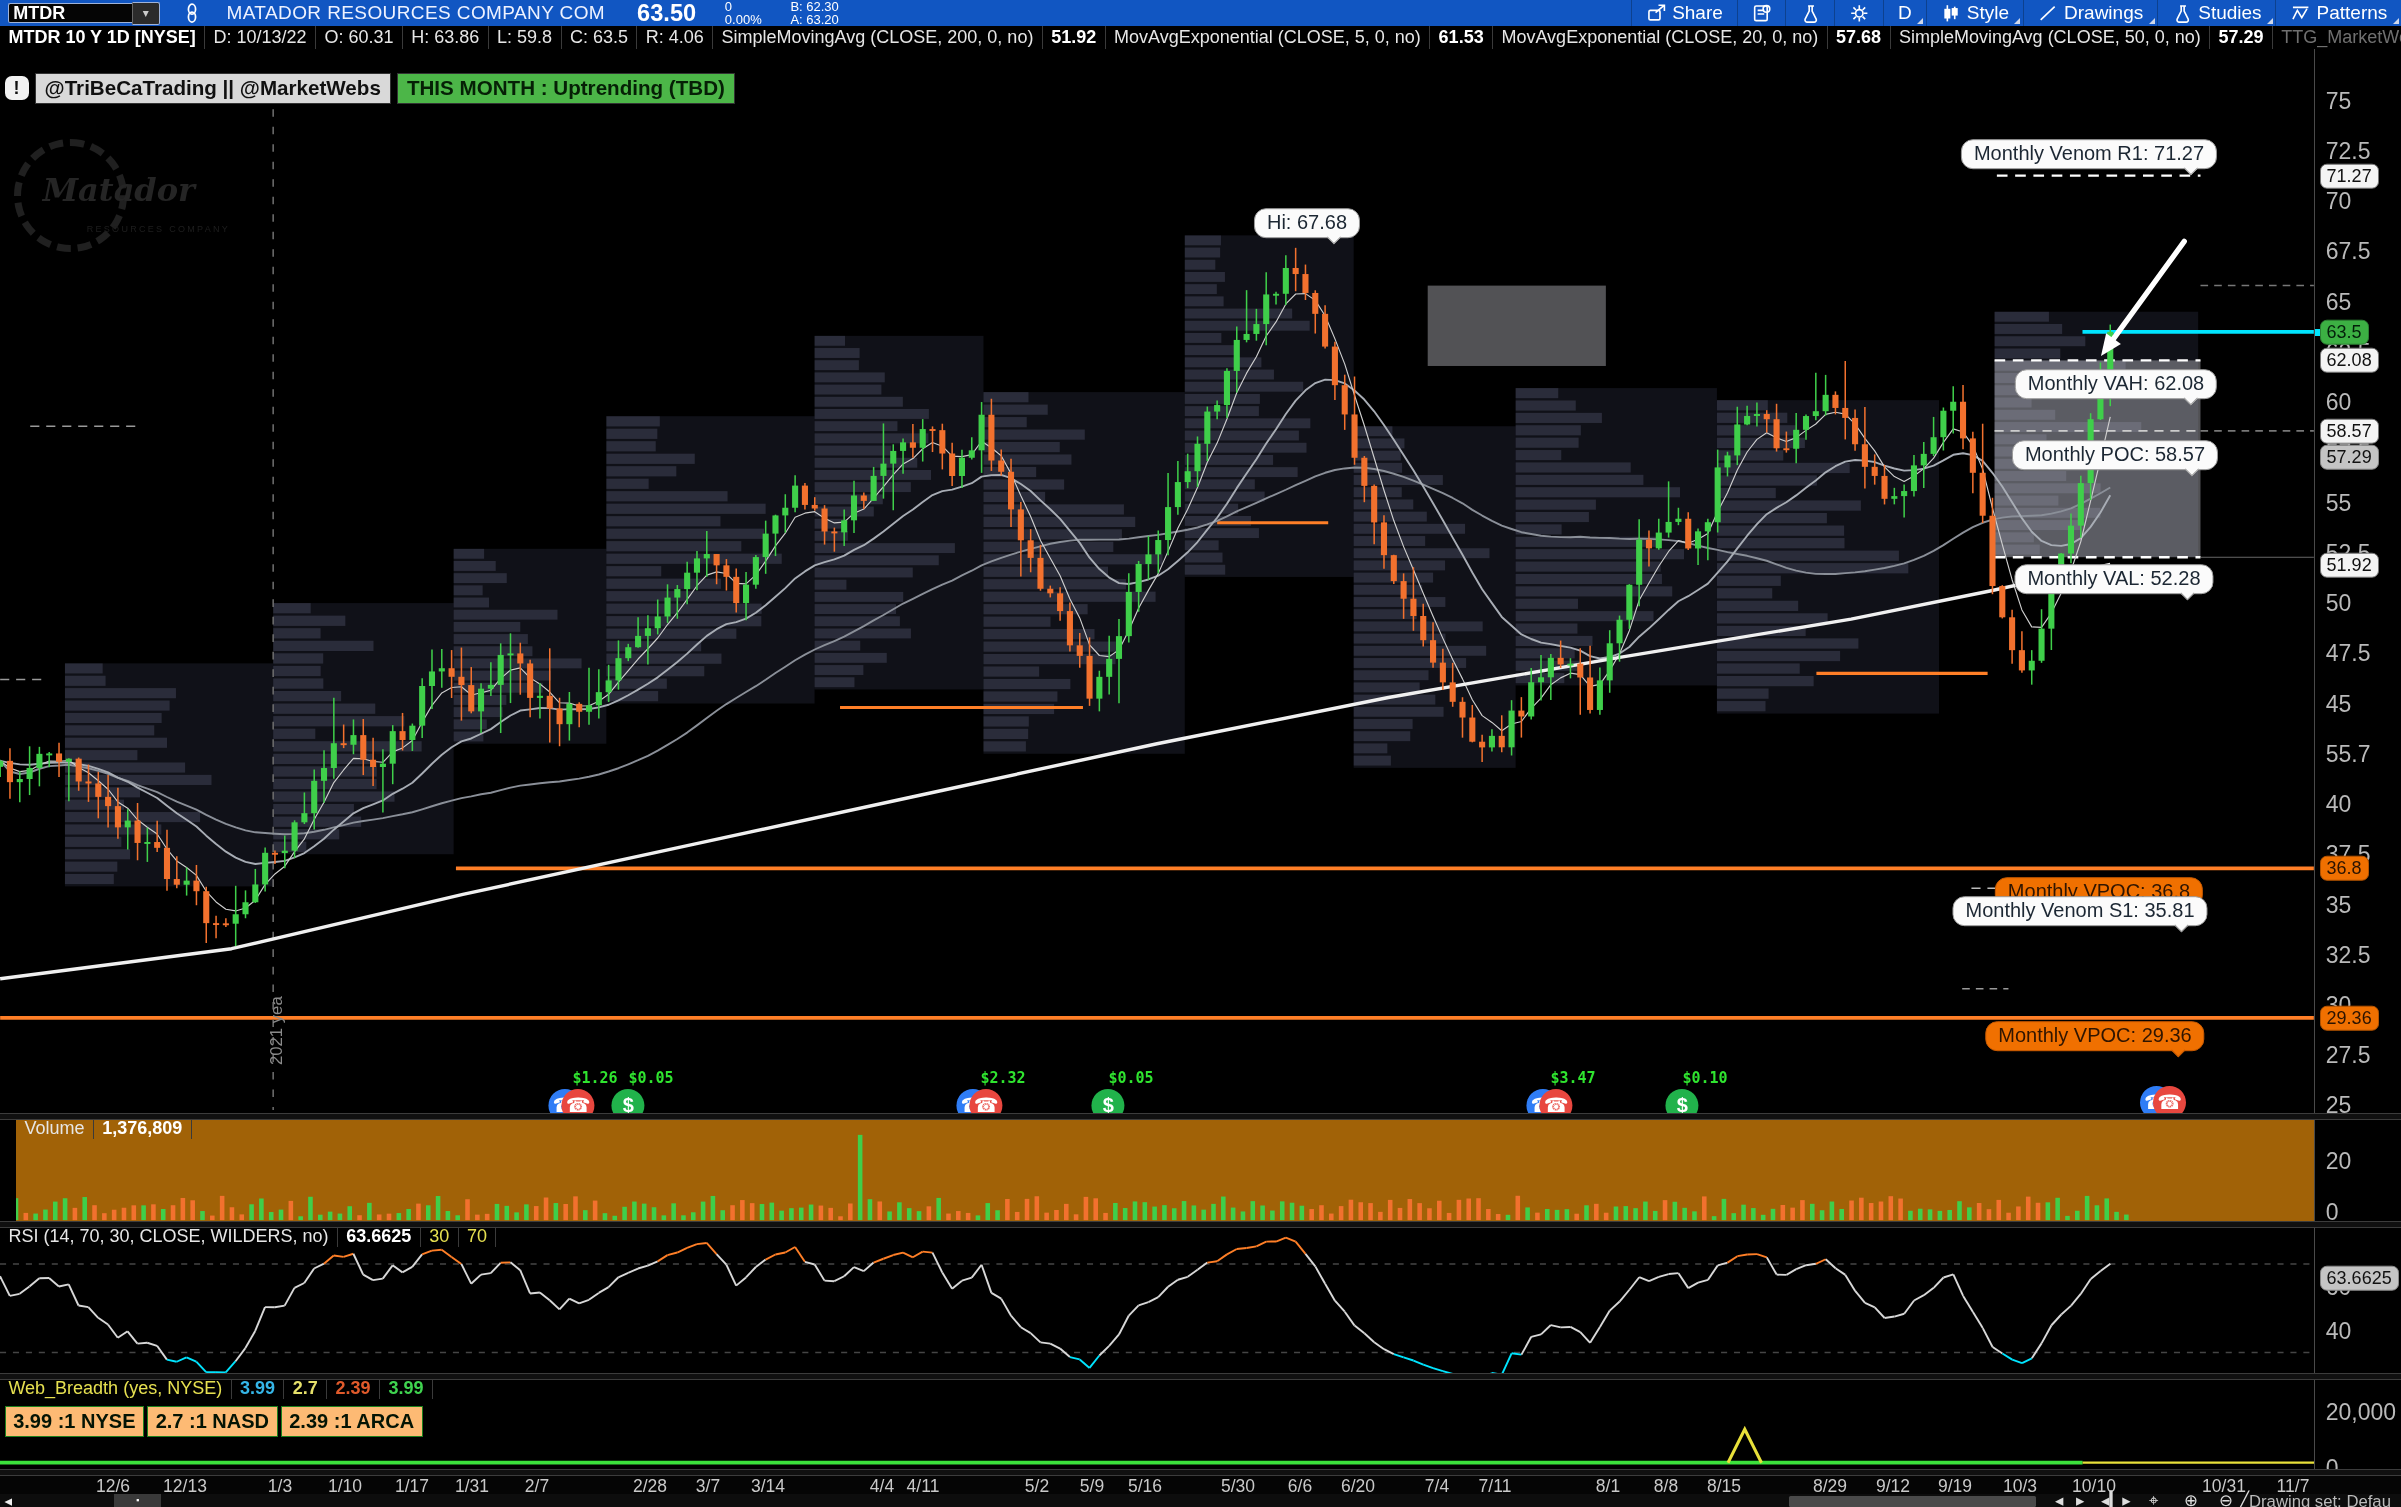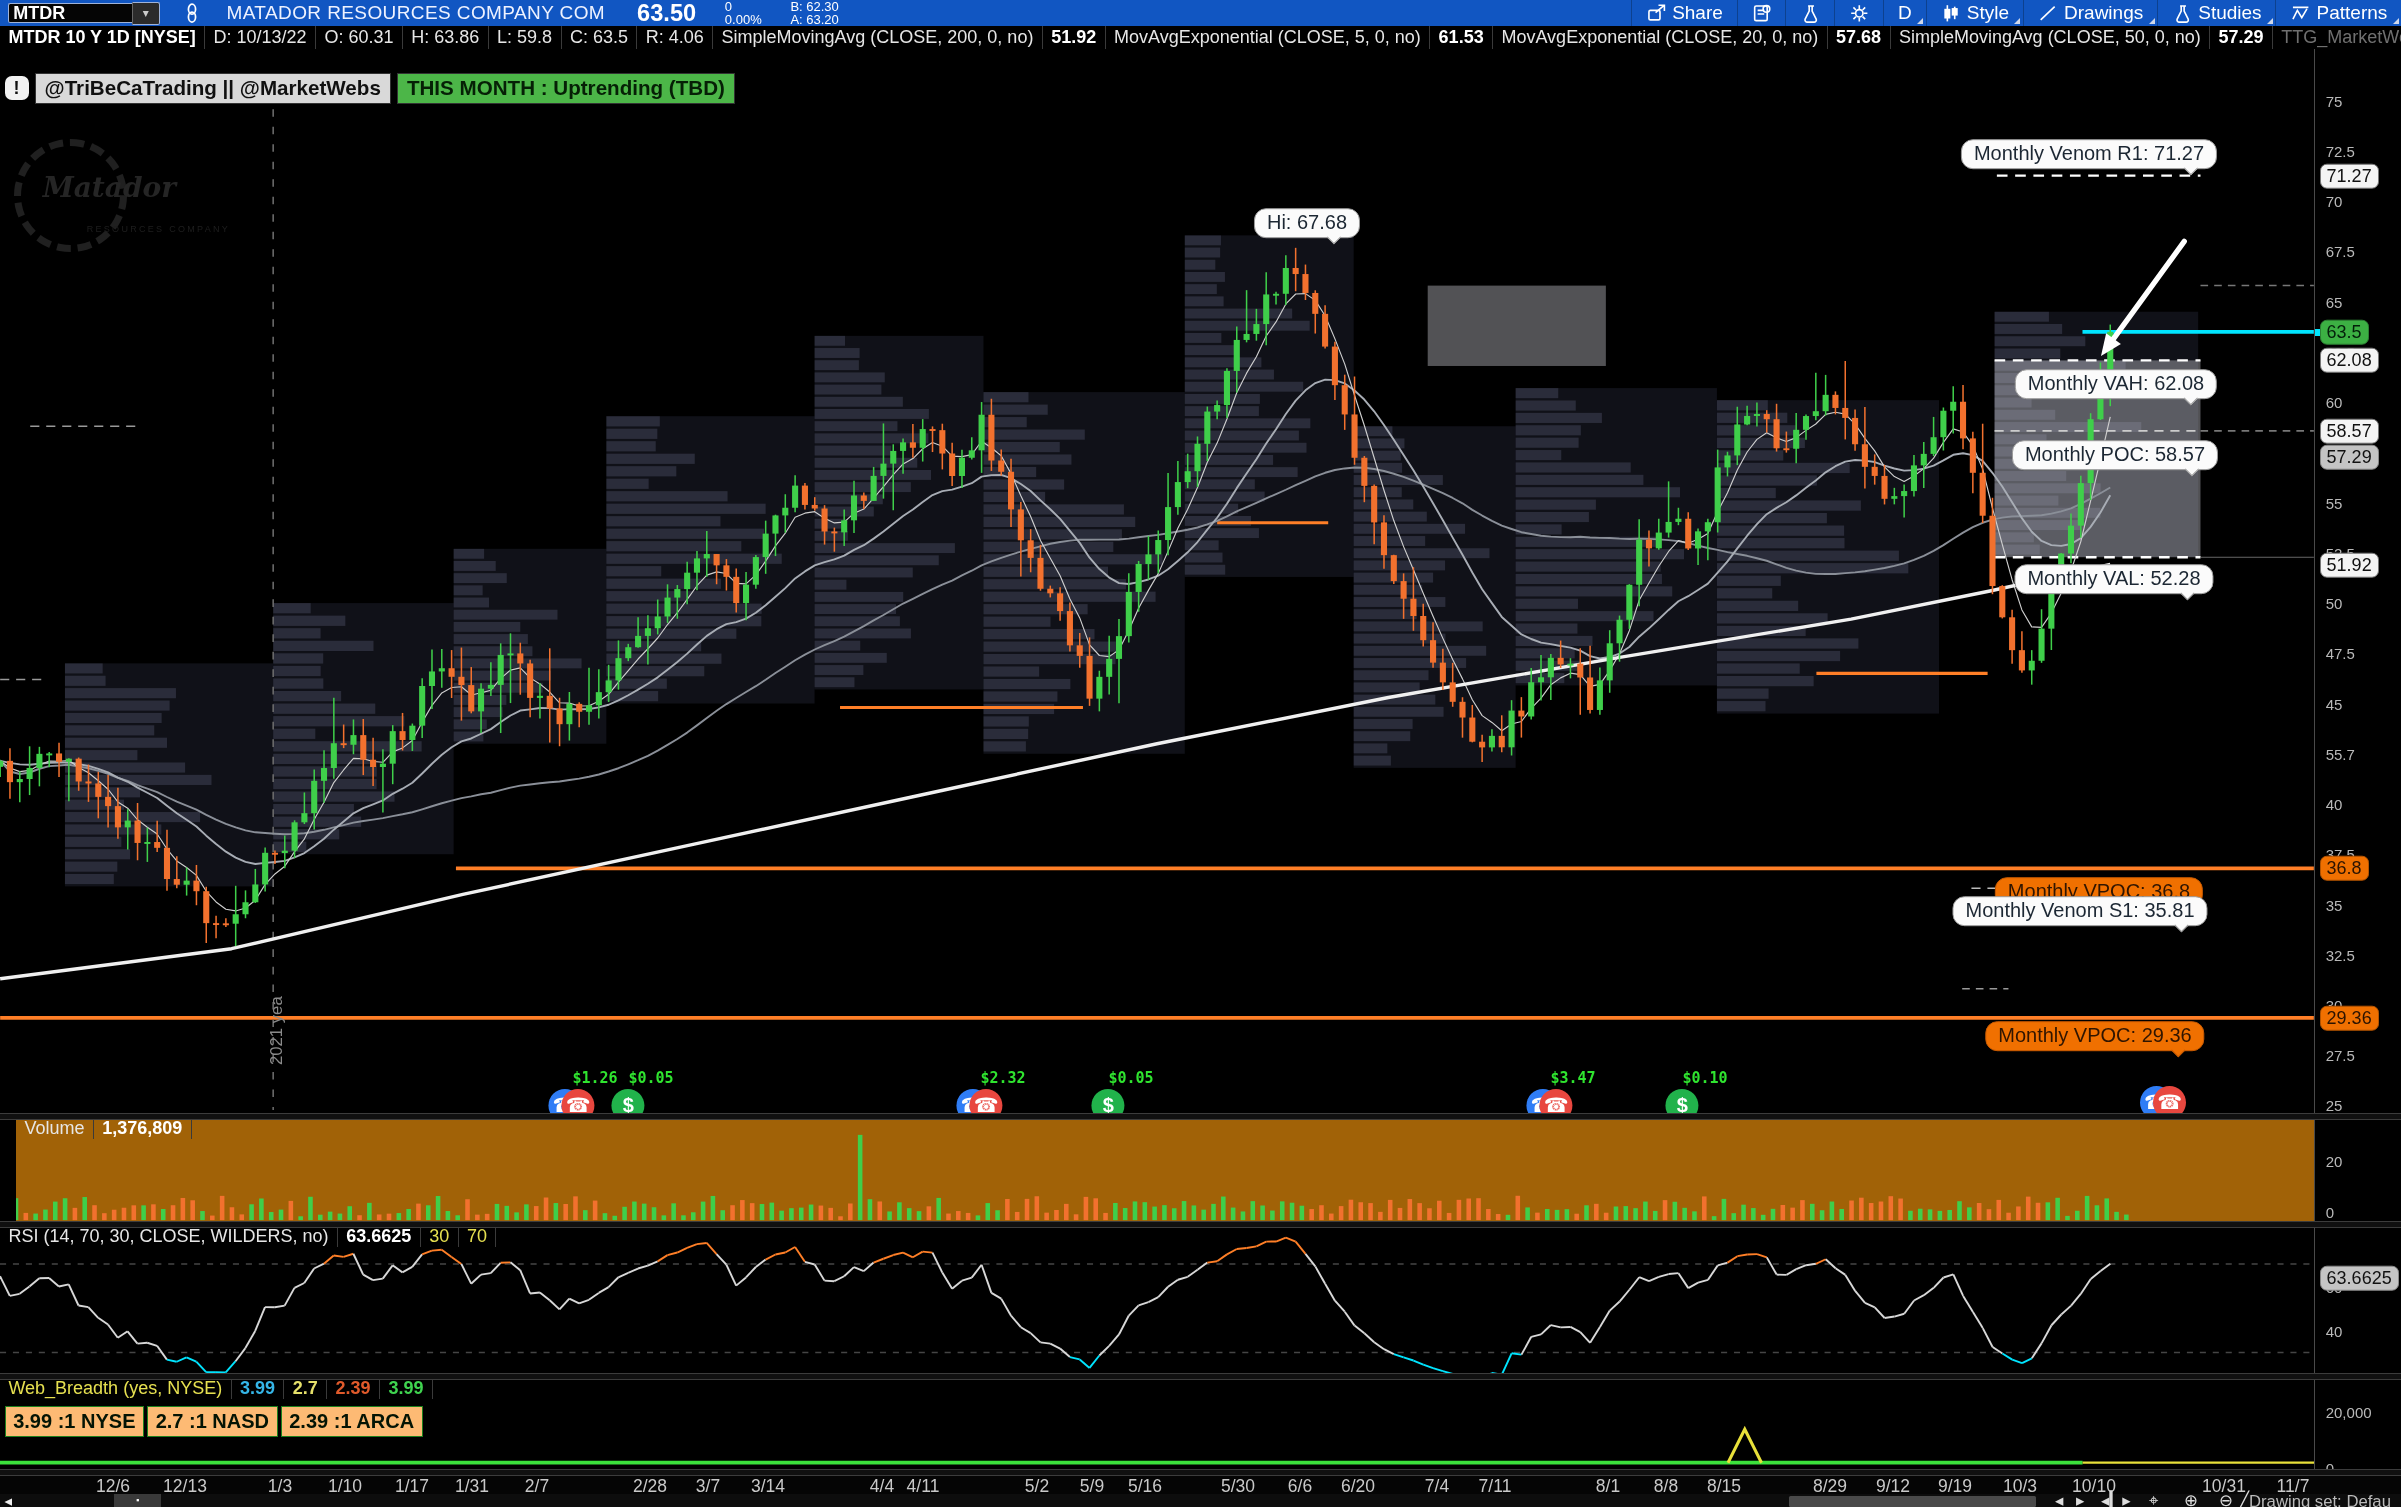--- a/index.html
+++ b/index.html
@@ -30,21 +30,21 @@
   
   #note-row{left:4.6px;top:73px;display:flex;align-items:center;gap:6px;z-index:30;}
   #alert-ico{width:24px;height:24px;border-radius:6.9px;background:#f2f2f2;color:#111;font-weight:bold;font-size:18px;text-align:center;line-height:24px;}
   .note-badge{font-weight:bold;font-size:20.6px;padding:2.3px 9px;border:0.8px solid #333;}
   .badge-gray{background:#d9d9d9;color:#101010;}
   .badge-green{background:#4cb648;color:#062006;}
 
   
   #wm{left:13.7px;top:90px;color:#232323;z-index:1;}
   #wm .ring{position:absolute;left:0;top:0;width:99px;height:99px;border:7.6px dashed #202020;border-radius:50%;}
-  #wm .wm-t{position:absolute;left:29px;top:32px;font-size:28px;font-style:italic;font-weight:bold;font-family:"DejaVu Serif",serif;color:#252525;white-space:nowrap;}
+  #wm .wm-t{position:absolute;left:29px;top:32px;font-size:32px;font-style:italic;font-weight:bold;font-family:"DejaVu Serif",serif;color:#252525;white-space:nowrap;}
   #wm .wm-s{position:absolute;left:73px;top:85px;font-size:9px;letter-spacing:2.3px;color:#1e1e1e;white-space:nowrap;}
 
   
   #main-pane{left:0;top:49px;width:2314px;height:1064px;background:#000;overflow:hidden;}
   #main-svg{position:absolute;left:0;top:0;z-index:5;}
   .cbubble{position:absolute;z-index:40;transform:translate(-50%,-50%);white-space:nowrap;font-size:20px;padding:2.3px 12px;border-radius:12px;}
   .cbubble.white{background:#fbfbfb;border:1.5px solid #9a9a9a;color:#1c2733;}
   .cbubble.orange{background:#f07000;border:1.5px solid #c85a00;color:#301500;}
   .cbubble:after{content:"";position:absolute;right:20px;bottom:-5.3px;width:9px;height:9px;transform:rotate(45deg);background:inherit;border-right:1.5px solid;border-bottom:1.5px solid;border-color:inherit;}
   #yr-label{color:#8a8a8a;font-size:16.7px;transform:rotate(-90deg);transform-origin:left top;z-index:8;}
@@ -52,21 +52,21 @@
   .evt{position:absolute;z-index:25;transform:translateX(-50%);text-align:center;}
   .evt .lbl{color:#2fe42f;font-family:"DejaVu Sans Mono",monospace;font-weight:bold;font-size:15px;margin-bottom:1.5px;white-space:nowrap;}
   .evt .icons{position:relative;height:35px;}
   .circ{position:absolute;top:0;width:33px;height:33px;border-radius:50%;color:#fff;font-size:20px;line-height:33px;text-align:center;}
   .c-blue{background:#2f7df6;}
   .c-red{background:#e8473f;}
   .c-green{background:#21b24b;font-weight:bold;}
 
   
   #axis-col{left:2314px;top:49px;width:88px;height:1455px;background:#000;border-left:1.5px solid #4a4a4a;z-index:20;}
-  .axis-tick{position:absolute;left:10.7px;color:#b9b9b9;font-size:15px;transform:translateY(-50%);white-space:nowrap;}
+  .axis-tick{position:absolute;left:10.7px;color:#b9b9b9;font-size:23px;transform:translateY(-50%);white-space:nowrap;}
   .axis-bubble{position:absolute;left:4.6px;transform:translateY(-50%);font-size:18px;padding:0.8px 6px;border-radius:6.9px;white-space:nowrap;z-index:5;}
   .ab-white{background:#f4f4f4;color:#111;border:1.5px solid #777;}
   .ab-green{background:#3cb043;color:#04200a;border:1.5px solid #2c8033;}
   .ab-gray{background:#c4c4c4;color:#111;border:1.5px solid #888;}
   .ab-orange{background:#f07000;color:#2b1300;border:1.5px solid #b55400;}
   .cy-tick{position:absolute;left:0;width:13.7px;height:6.9px;background:#00e5ff;}
 
   
   .splitter{left:0;width:2401px;height:5.3px;background:#101010;border-top:0.8px solid #3c3c3c;border-bottom:0.8px solid #3c3c3c;z-index:22;}
   .pane-hdr{display:flex;align-items:stretch;z-index:24;}

